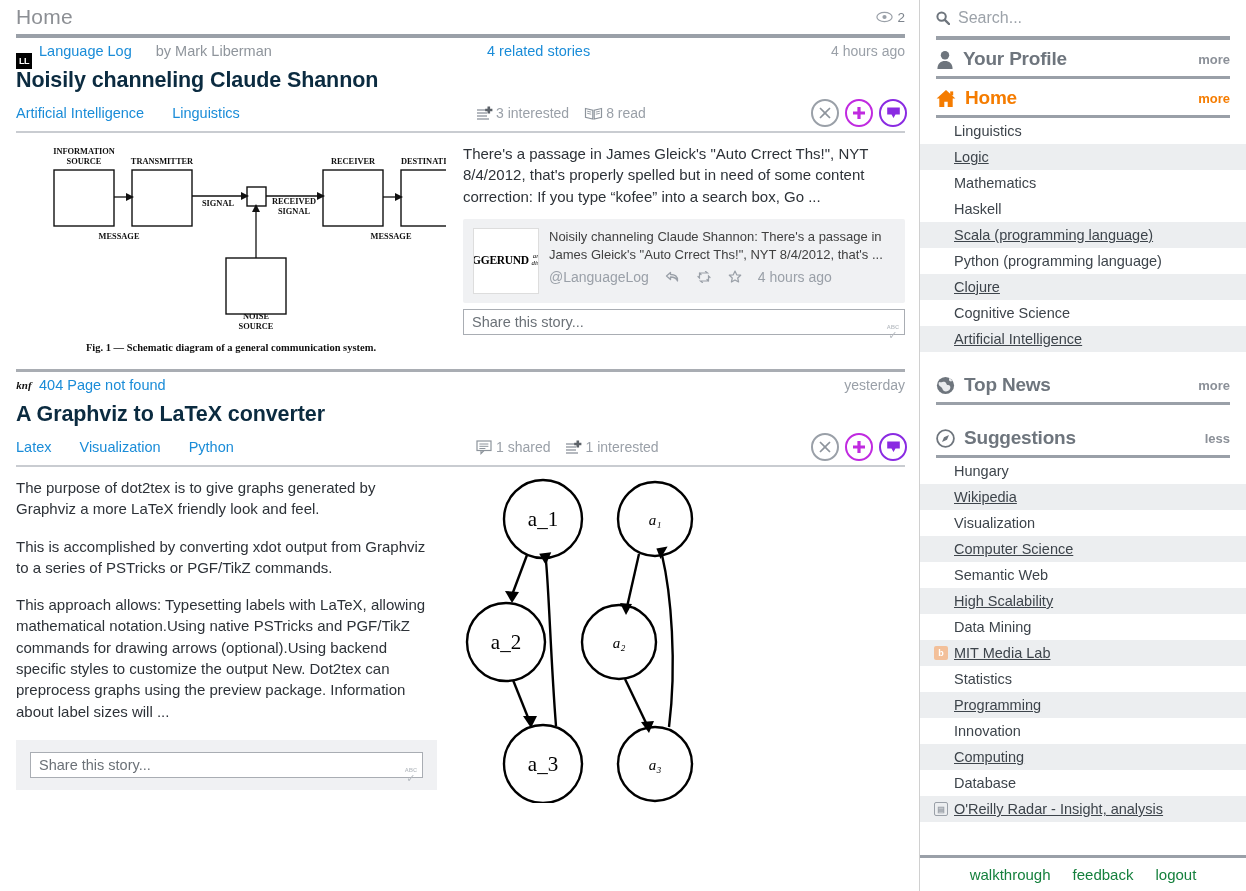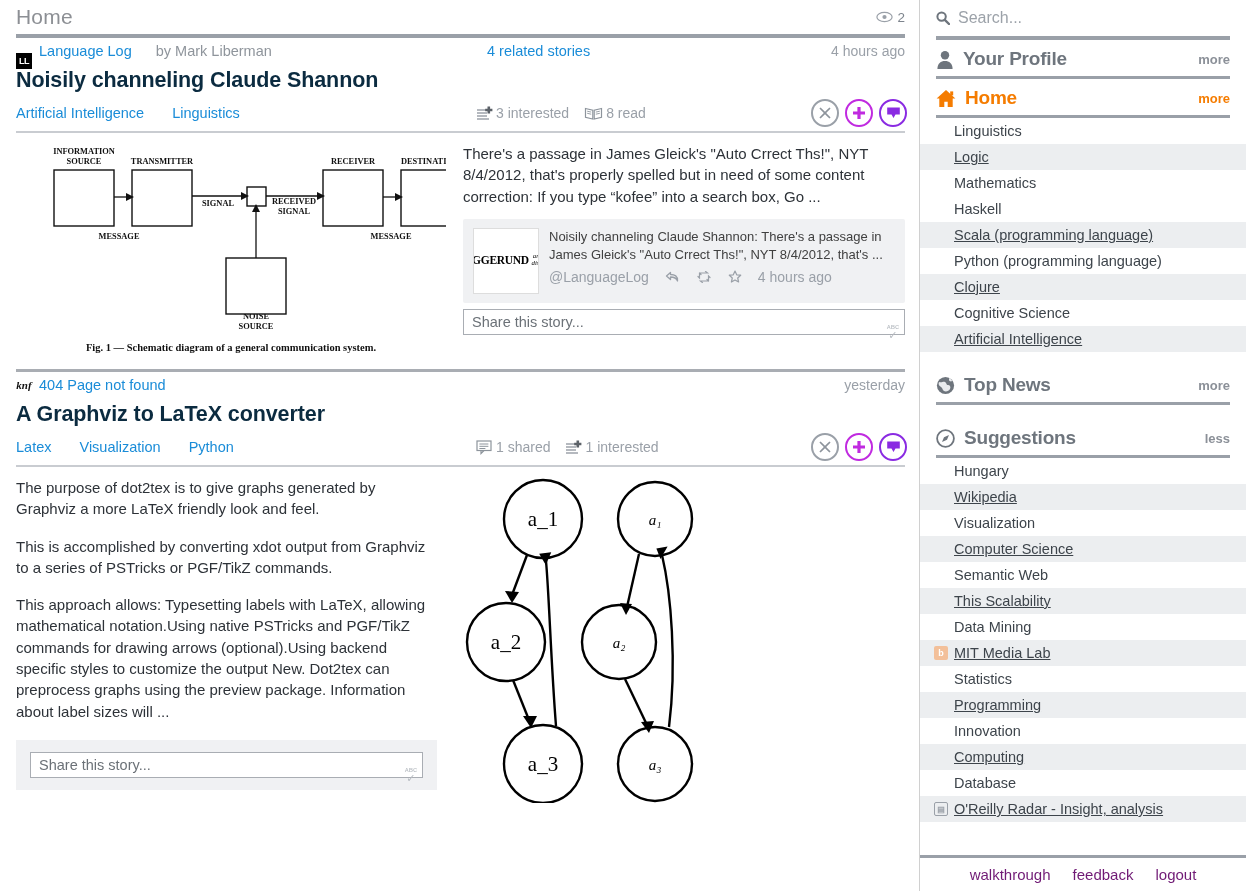--- a/index.html
+++ b/index.html
@@ -257,21 +257,21 @@
 
   .sb-footer {
     position: absolute; left:0; right:0; bottom:0;
     height: 36px;
     background:#fff;
     border-top: 3px solid #9aa0a8;
     display:flex; align-items:center; justify-content:center;
     gap: 22px;
   }
   .sb-footer a {
-    color:#701a75; font-size:15px; text-decoration:none;
+    color:#15803d; font-size:15px; text-decoration:none;
   }
   svg { display:block; }
 </style>
 </head>
 <body>
 
 <div id="app">
 
   <div class="feed">
 
@@ -664,21 +664,21 @@
       <div class="sb-item">
           <span>Visualization</span>
         </div>
       <div class="sb-item alt">
           <span>Computer Science</span>
         </div>
       <div class="sb-item">
           <span>Semantic Web</span>
         </div>
       <div class="sb-item alt">
-          <span>This Scalability</span>
+          <span>High Scalability</span>
         </div>
       <div class="sb-item">
           <span>Data Mining</span>
         </div>
       <div class="sb-item alt">
         <span class="ico" style="background:#f3c09a;color:#fff;">b</span>
         <span>MIT Media Lab</span>
       </div>
       <div class="sb-item">
           <span>Statistics</span>

